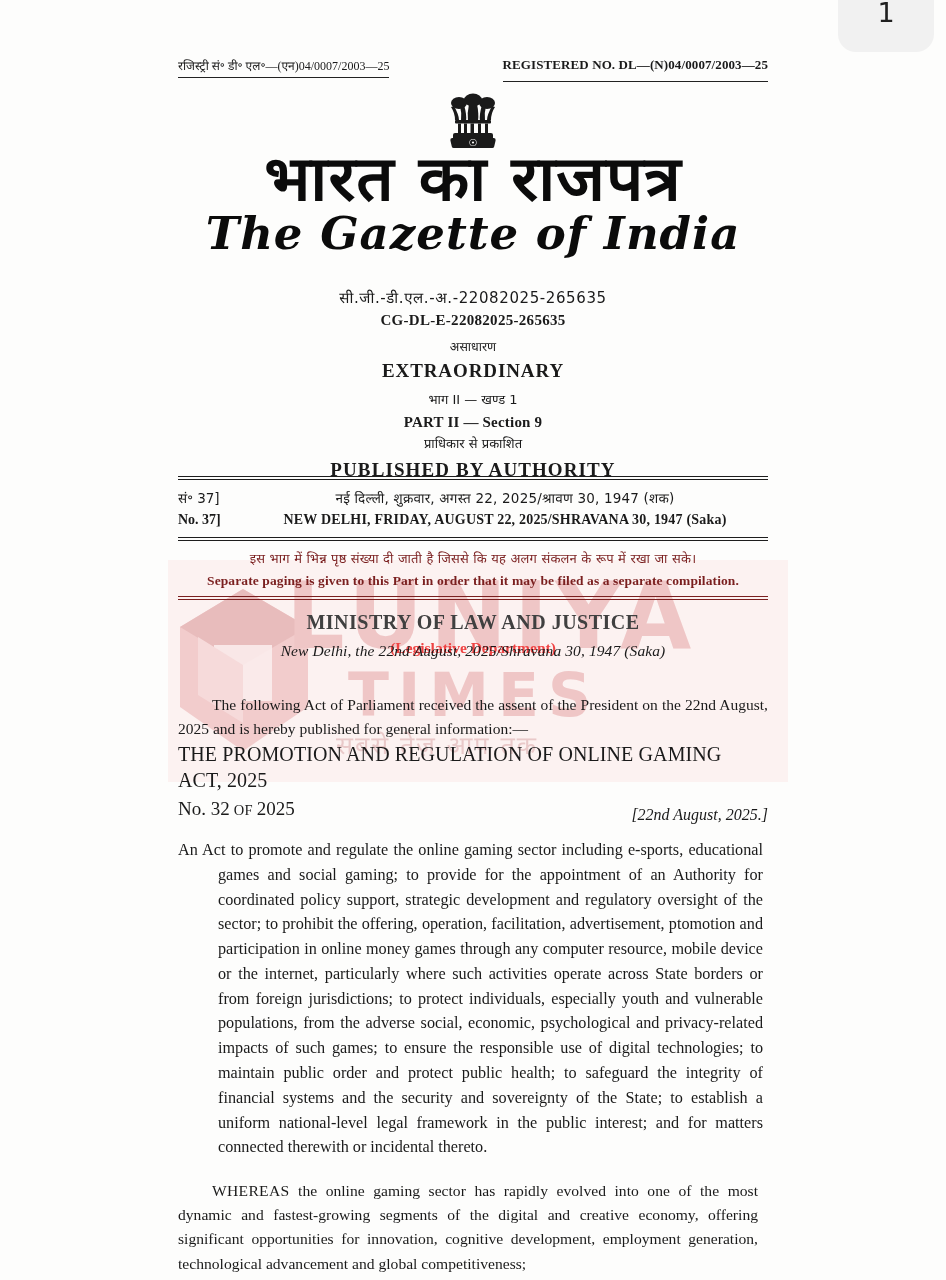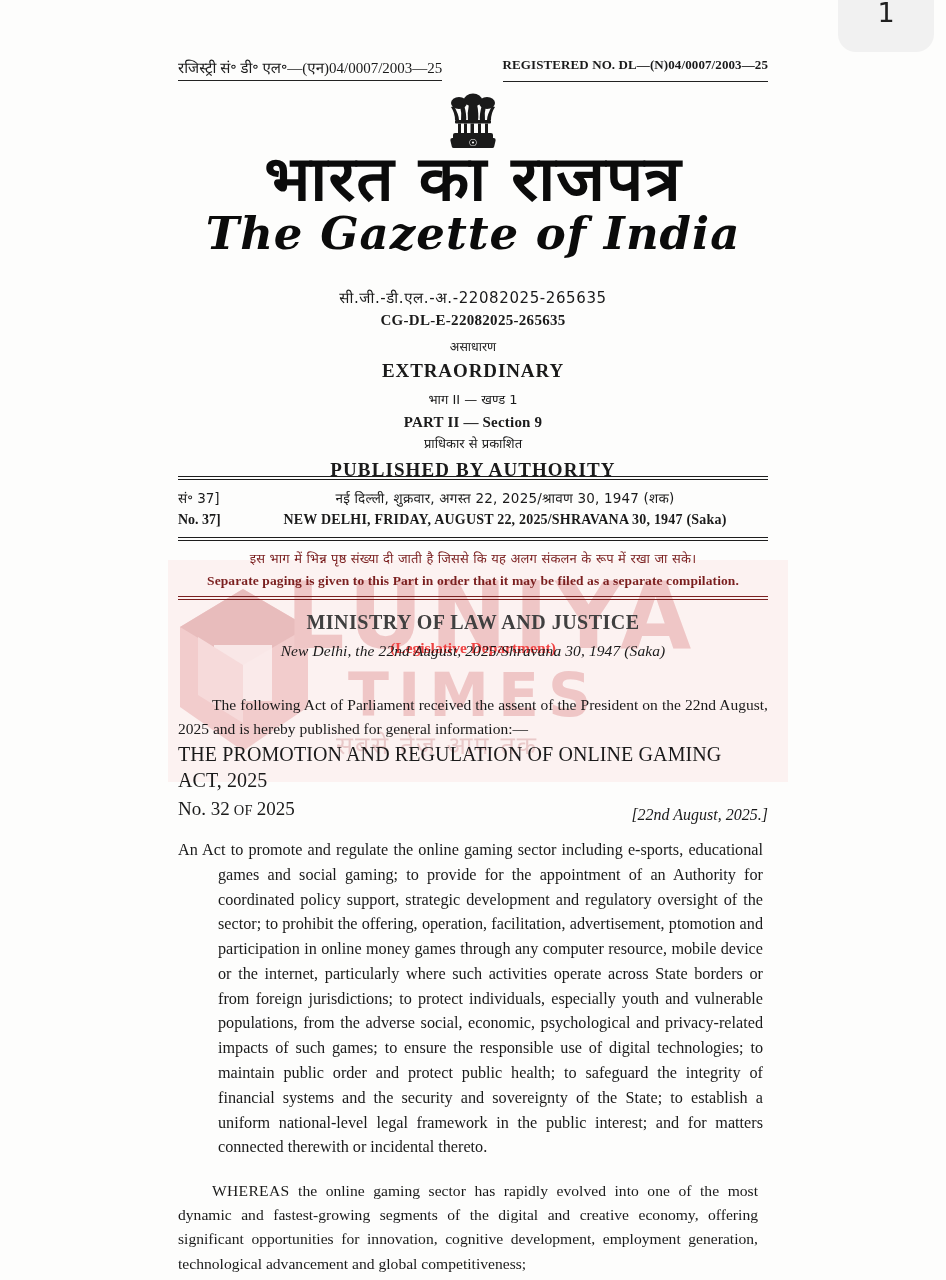--- a/index.html
+++ b/index.html
@@ -122,21 +122,21 @@
 
   
   #reg-row {
     top: 57px;
     display: flex;
     justify-content: space-between;
     align-items: flex-start;
   }
   .reg-box { }
   .reg-hi {
-    font-size: 15px;
+    font-size: 12px;
     white-space: nowrap;
     padding-bottom: 3px;
     border-bottom: 1.4px solid #222;
     font-family: "Liberation Serif", serif;
   }
   .reg-en {
     font-size: 13px;
     font-weight: 700;
     white-space: nowrap;
     padding-bottom: 8px;

